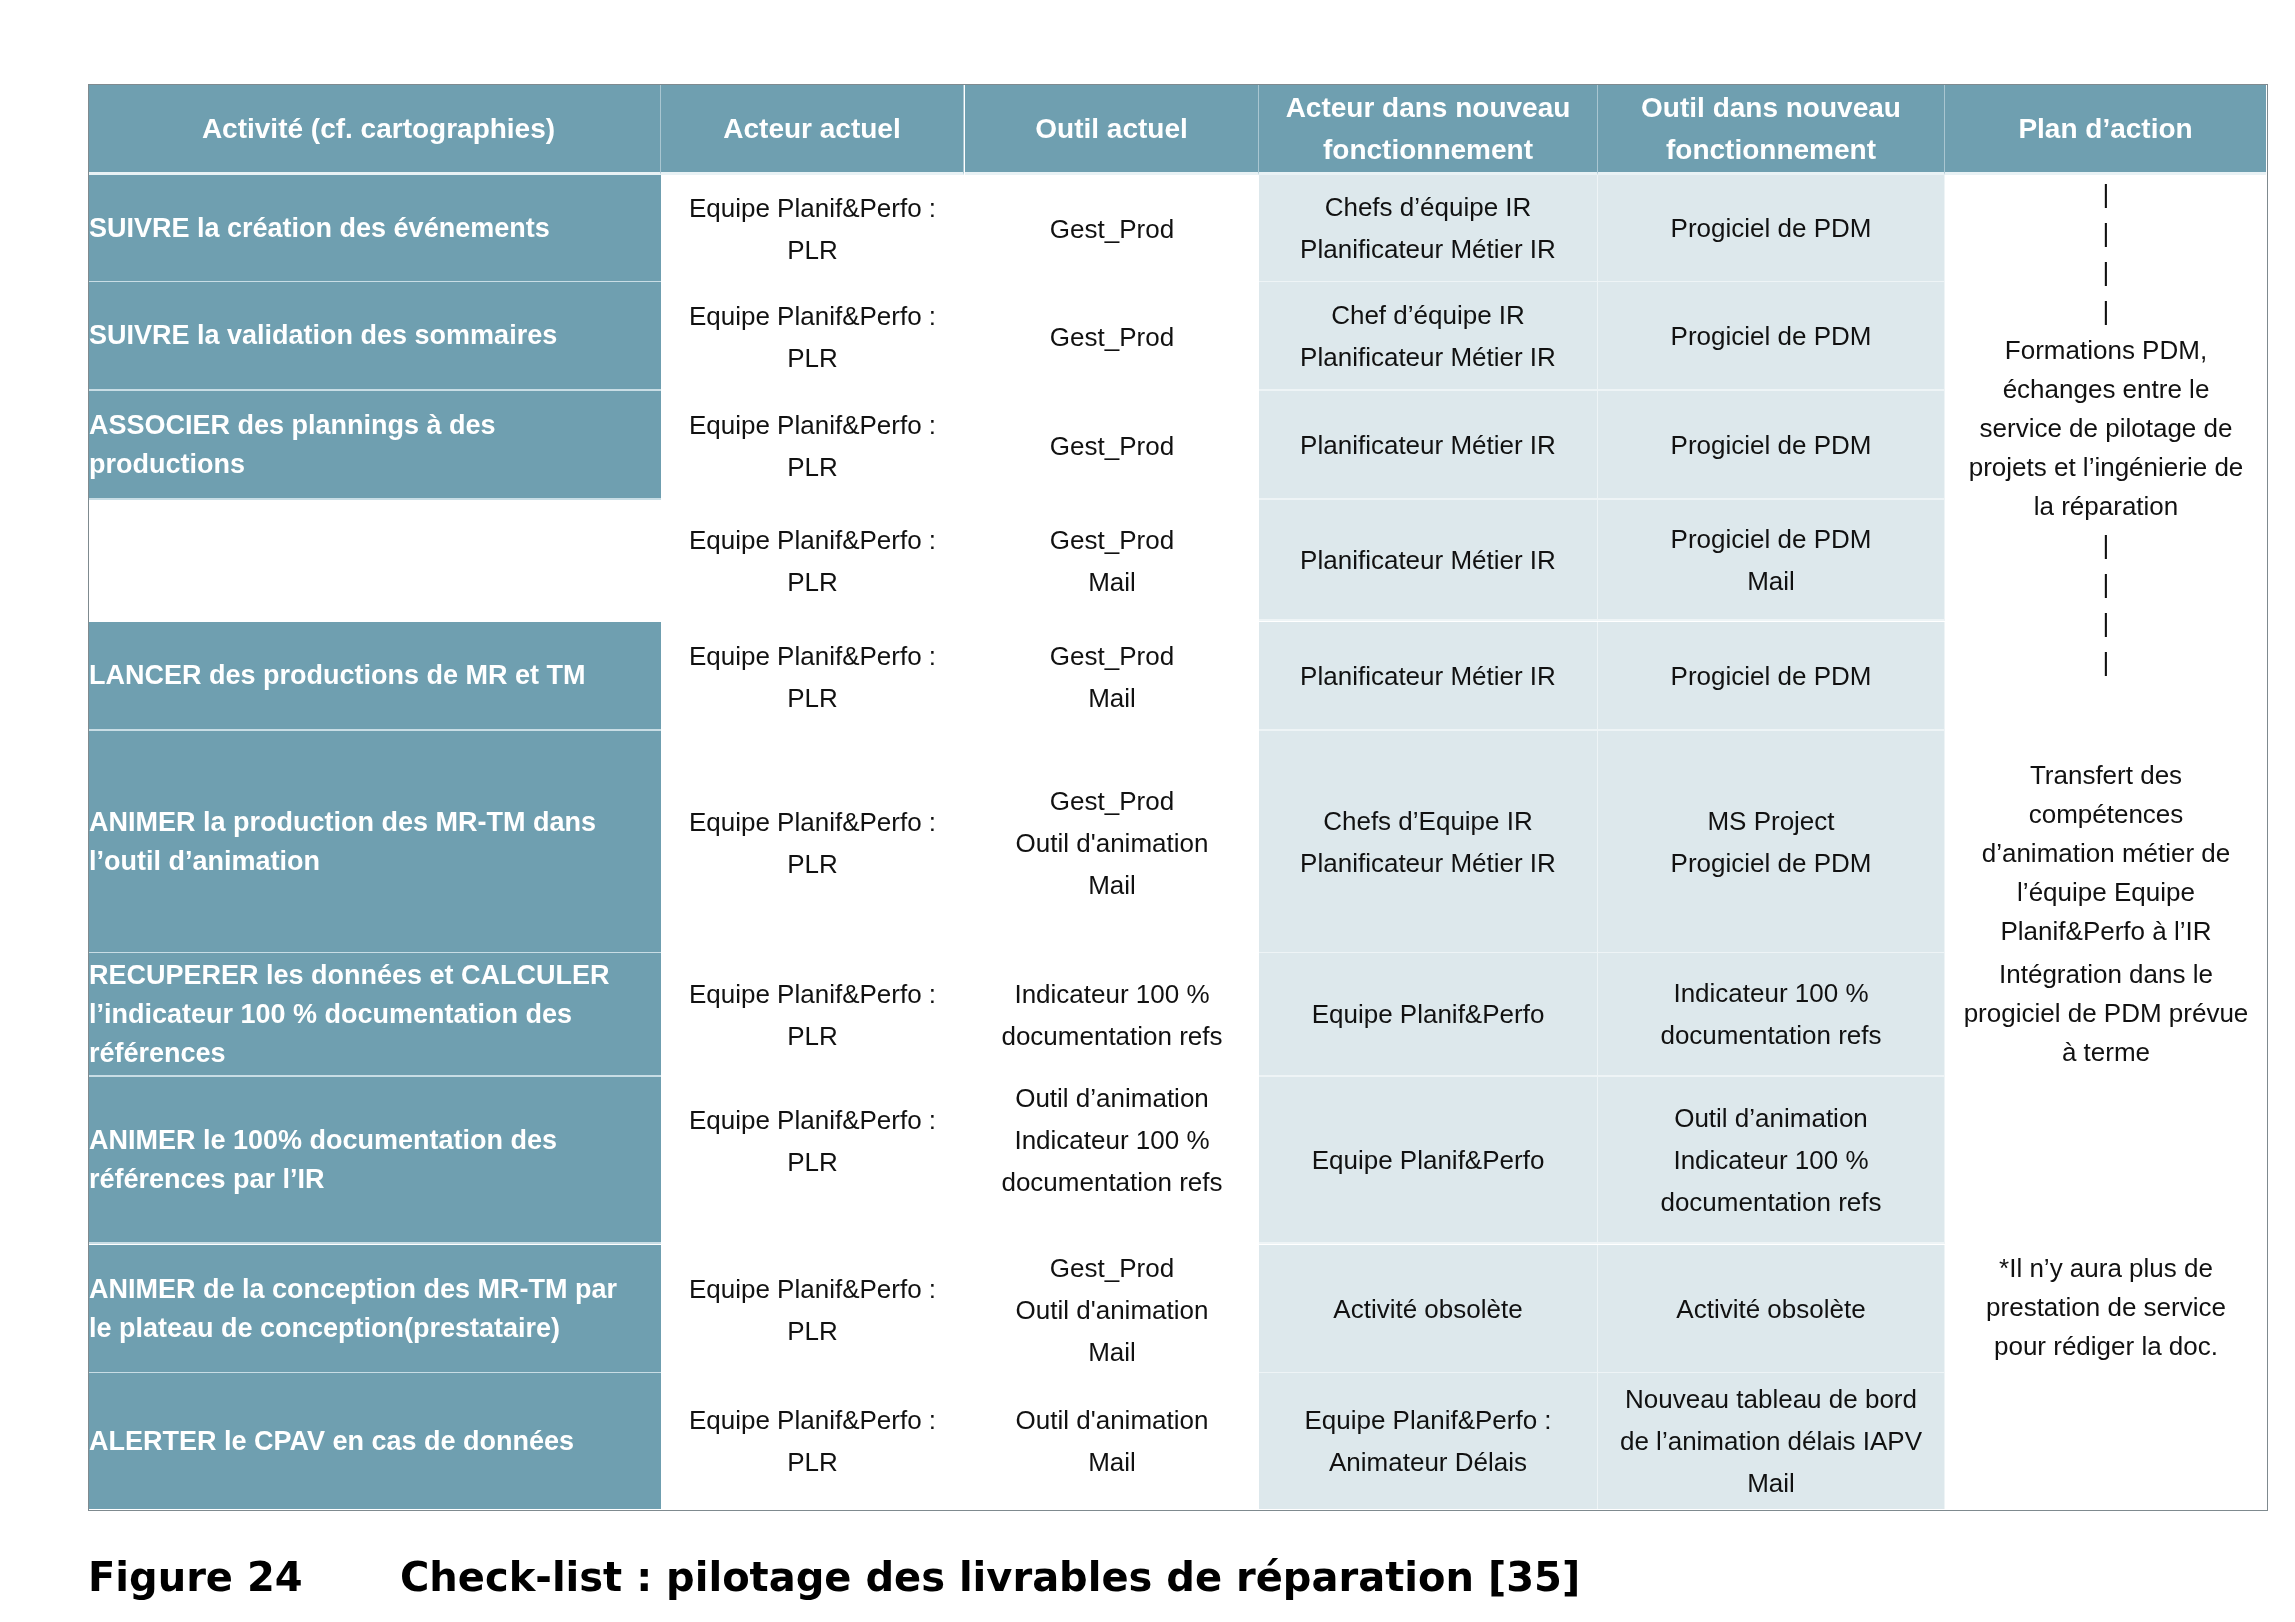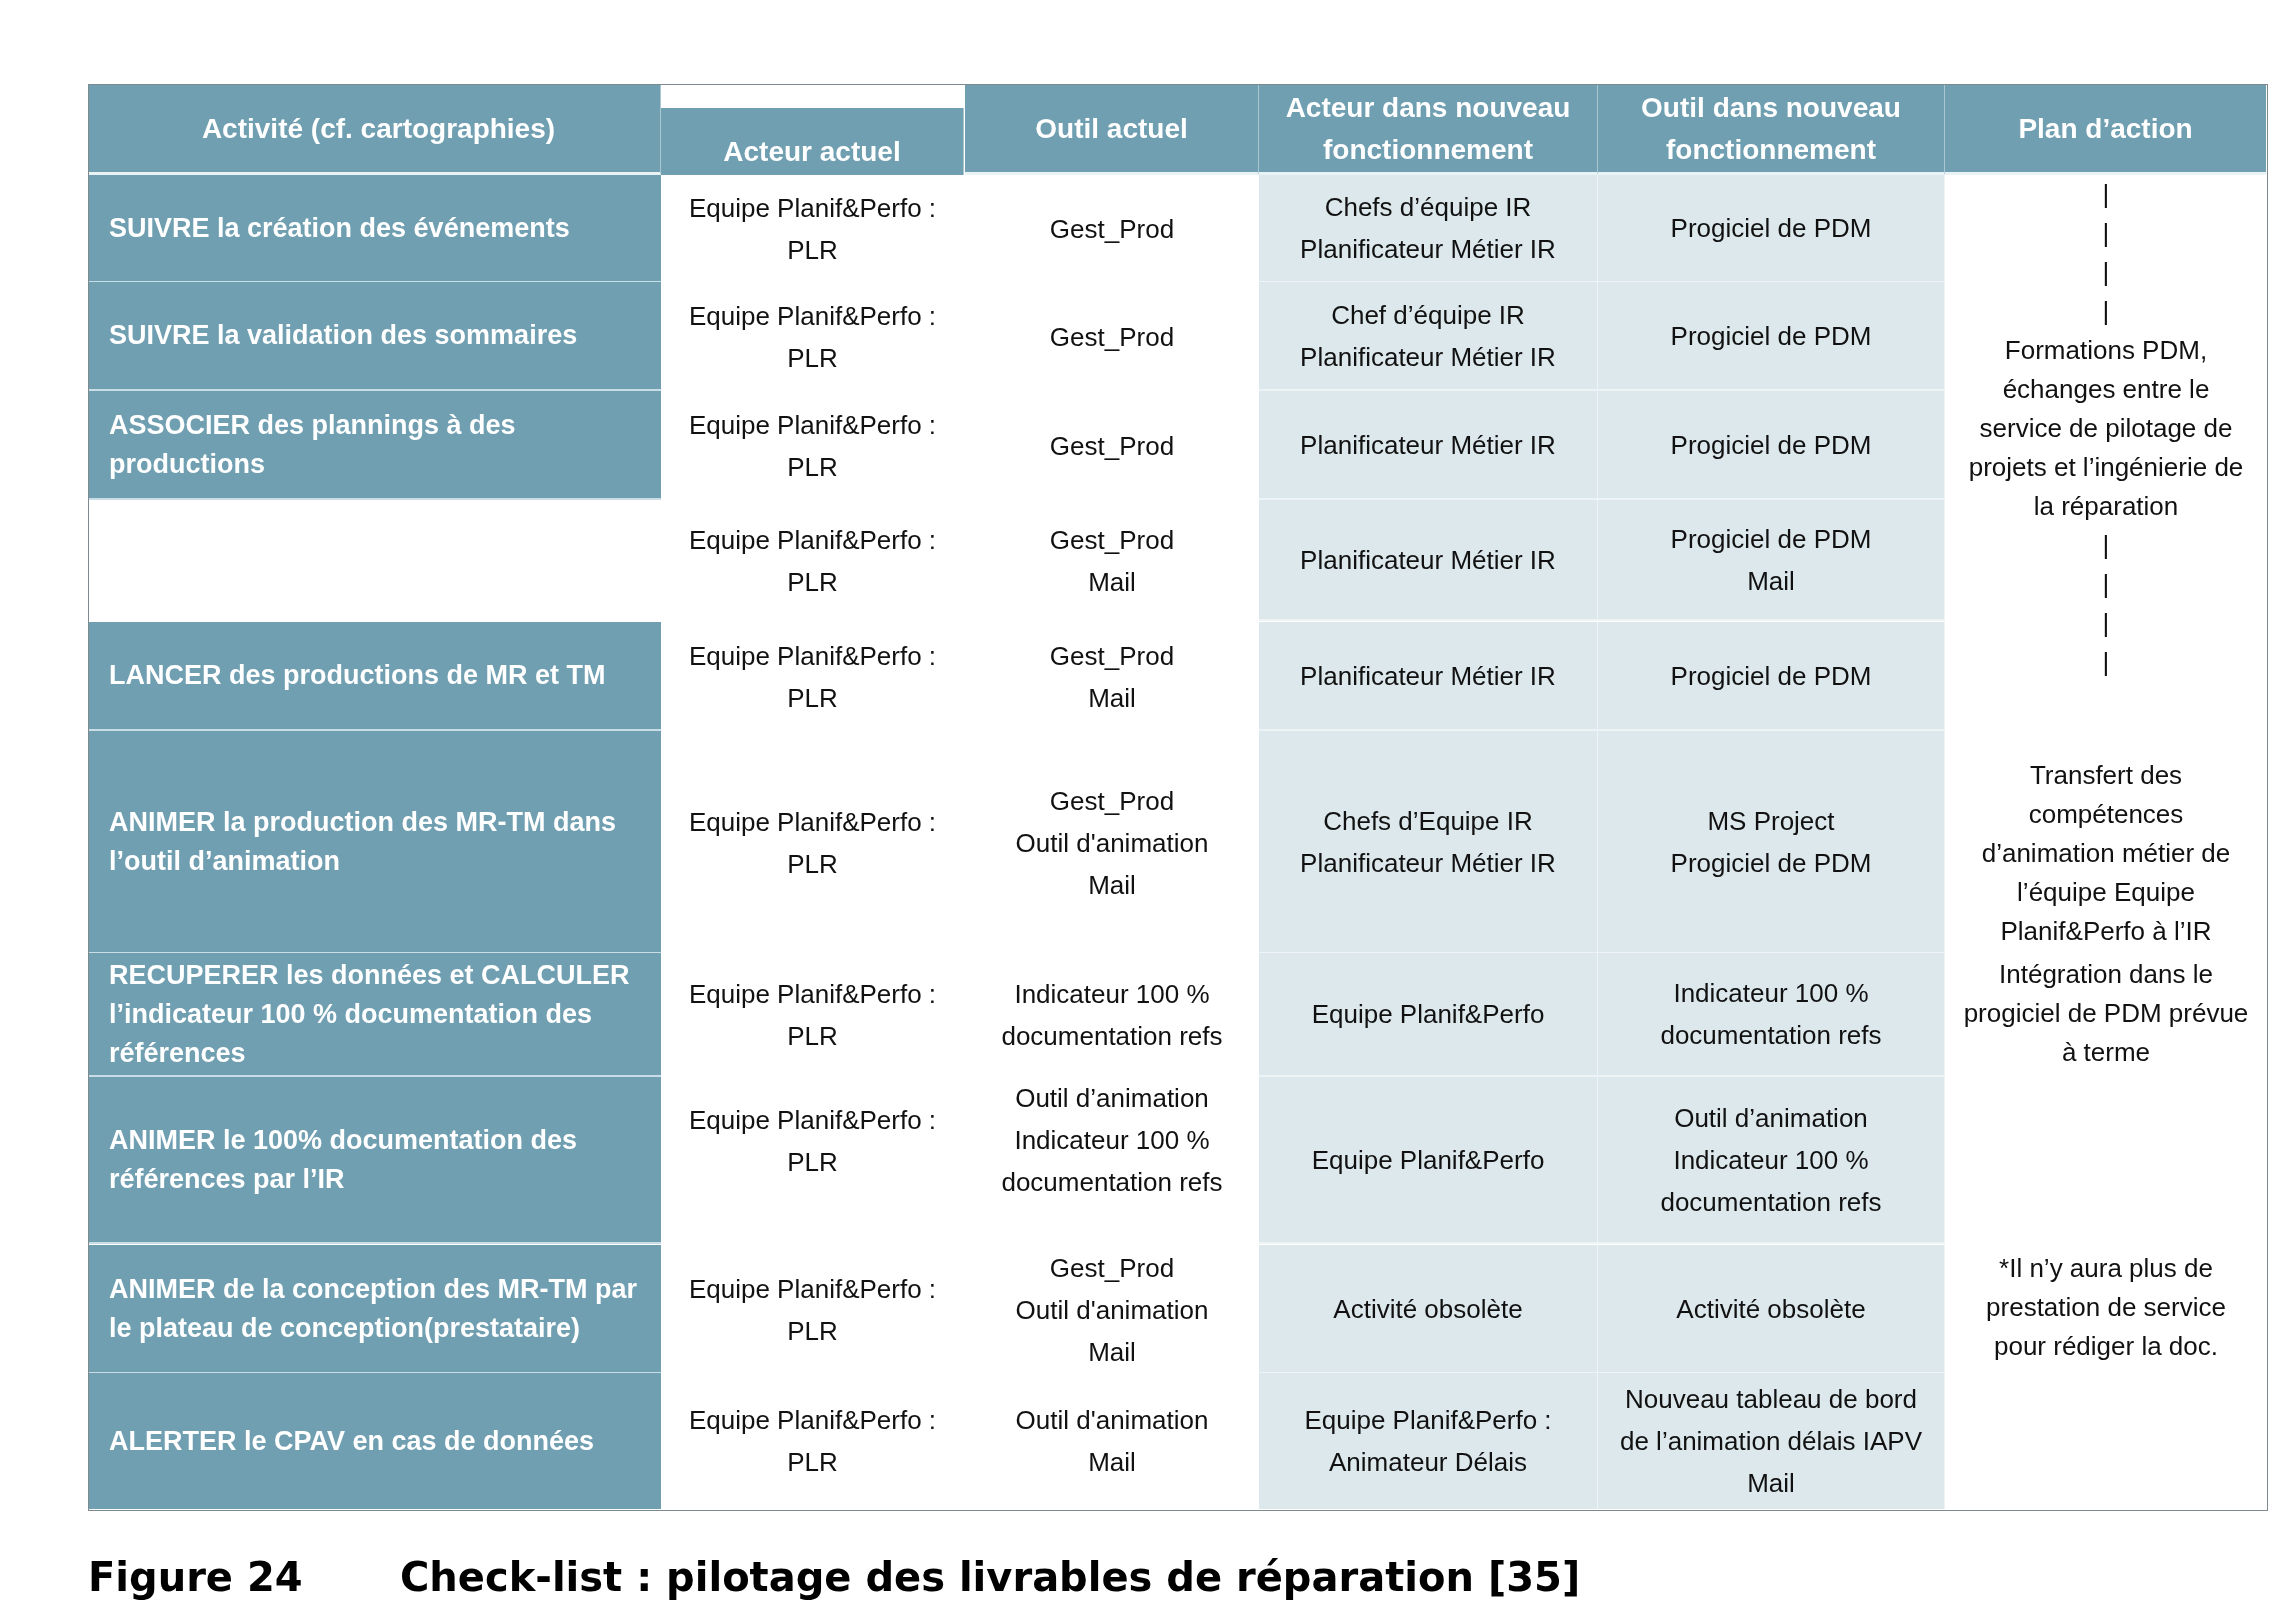--- a/index.html
+++ b/index.html
@@ -6,39 +6,39 @@
   body { width: 2295px; height: 1623px; position: relative; overflow: hidden;
          font-family: "Liberation Sans", sans-serif; }
   .table { position: absolute; left: 88px; top: 84px; width: 2180px; height: 1427px;
            border: 1.5px solid #7f8a8f; box-sizing: border-box; }
   .cell { position: absolute; box-sizing: border-box; display: flex; align-items: center;
           justify-content: center; text-align: center; color: #111; font-size: 26px; line-height: 42px;
           white-space: pre-line; }
   .hdr { background: #6f9fb0; color: #ffffff; font-weight: bold; font-size: 28px; line-height: 42px;
          border-right: 1.5px solid #a9c6d1; border-bottom: 3px solid #e9f2f5; }
   .act { background: #6f9fb0; color: #ffffff; font-weight: bold; font-size: 27px; line-height: 39px;
-         justify-content: flex-start; text-align: left; padding-left: 20px;
+         justify-content: flex-start; text-align: left; padding-left: 0;
          border-bottom: 2.2px solid #c8dde5; }
   .white { background: #ffffff; }
   .light { background: #dde8ec; border-bottom: 2.2px solid #eef4f6; border-right: 1.5px solid #eef4f6; }
   .plan { background: #ffffff; }
   .plan-block { position: absolute; left: 1856px; width: 324px; text-align: center; font-size: 26px;
                 line-height: 39px; color: #111; white-space: pre-line; }
   .caption { position: absolute; top: 1554px; left: 88px; font-family: "DejaVu Sans", sans-serif;
              font-weight: bold; font-size: 40px; color: #000; }
   .caption .num { position: absolute; left: 0; white-space: nowrap; }
   .caption .title { position: absolute; left: 312px; white-space: nowrap; }
 </style>
 </head>
 <body>
 
 <div class="table">
 
   <div class="cell hdr" style="left:0;top:0;width:572px;height:90px;padding-left:8px;">Activité (cf. cartographies)</div>
-  <div class="cell hdr" style="left:572px;top:0;width:303px;height:90px;margin-top:23px;">Acteur actuel</div>
+  <div class="cell hdr" style="left:572px;top:0;width:303px;height:90px;">Acteur actuel</div>
   <div class="cell hdr" style="left:876px;top:0;width:294px;height:90px;">Outil actuel</div>
   <div class="cell hdr" style="left:1170px;top:0;width:339px;height:90px;">Acteur dans nouveau
 fonctionnement</div>
   <div class="cell hdr" style="left:1509px;top:0;width:347px;height:90px;">Outil dans nouveau
 fonctionnement</div>
   <div class="cell hdr" style="left:1856px;top:0;width:321px;height:90px;border-right:none;">Plan d’action</div>
 
   <div class="cell act" style="left:0;top:90px;width:572px;height:108px;">SUIVRE la création des événements</div>
   <div class="cell white" style="left:572px;top:90px;width:303px;height:108px;">Equipe Planif&amp;Perfo :
 PLR</div>

